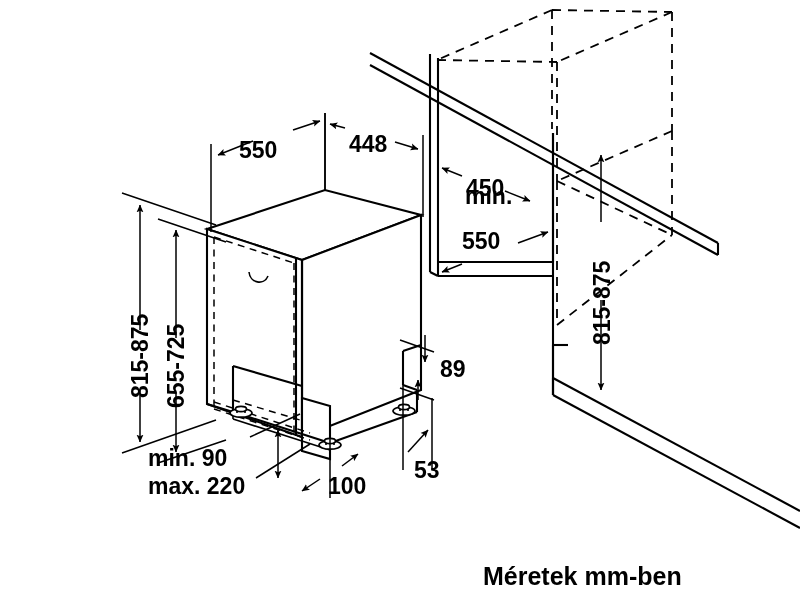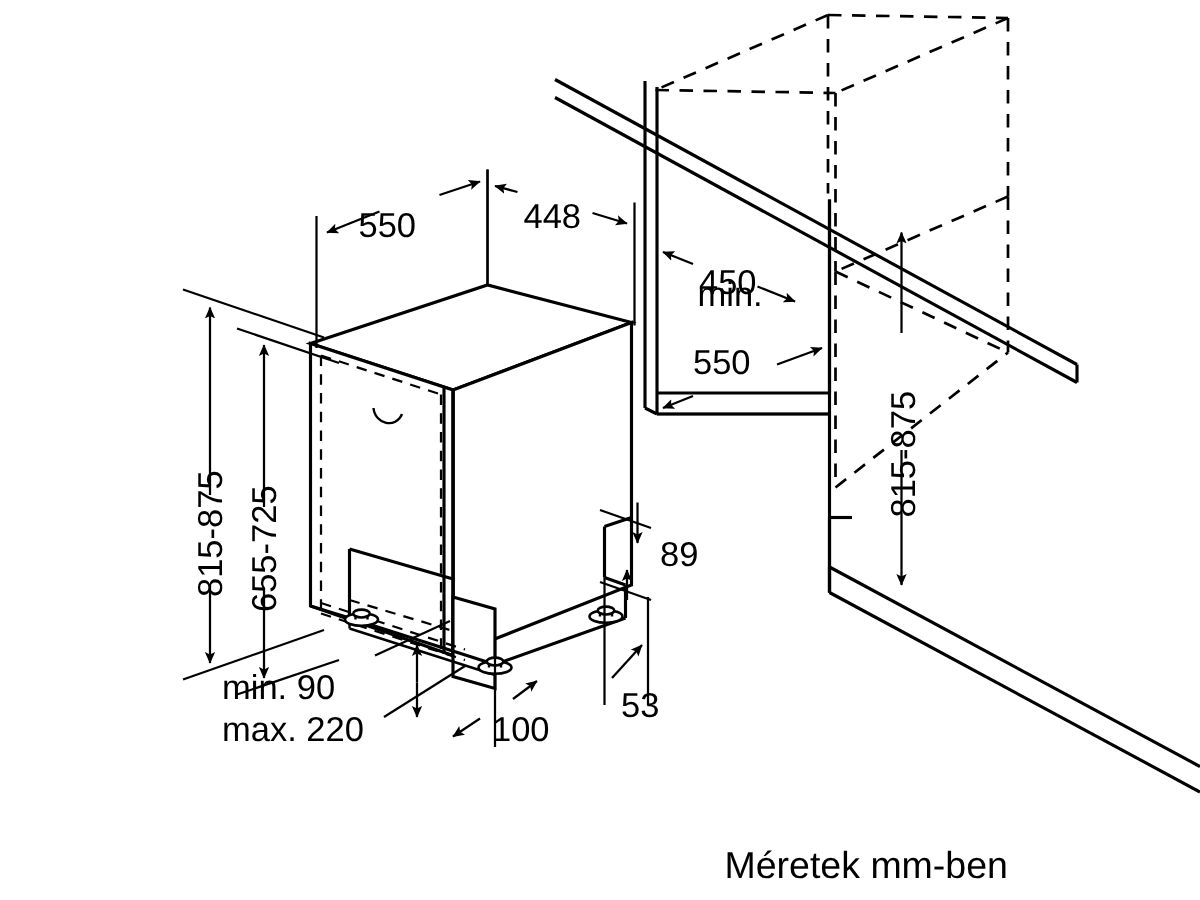--- a/index.html
+++ b/index.html
@@ -11,20 +11,21 @@
     width: 800px;
     height: 600px;
     font-family: "Liberation Sans", sans-serif;
     overflow: hidden;
   }
   #drawing-root {
     position: relative;
     width: 796px;
     height: 600px;
     background: #4d7c0f;
+    font-weight: bold;
   }
   svg#tech-drawing {
     display: block;
     width: 800px;
     height: 600px;
   }
   .solid-line {
     fill: none;
     stroke: #000000;
     stroke-width: 2.1;

